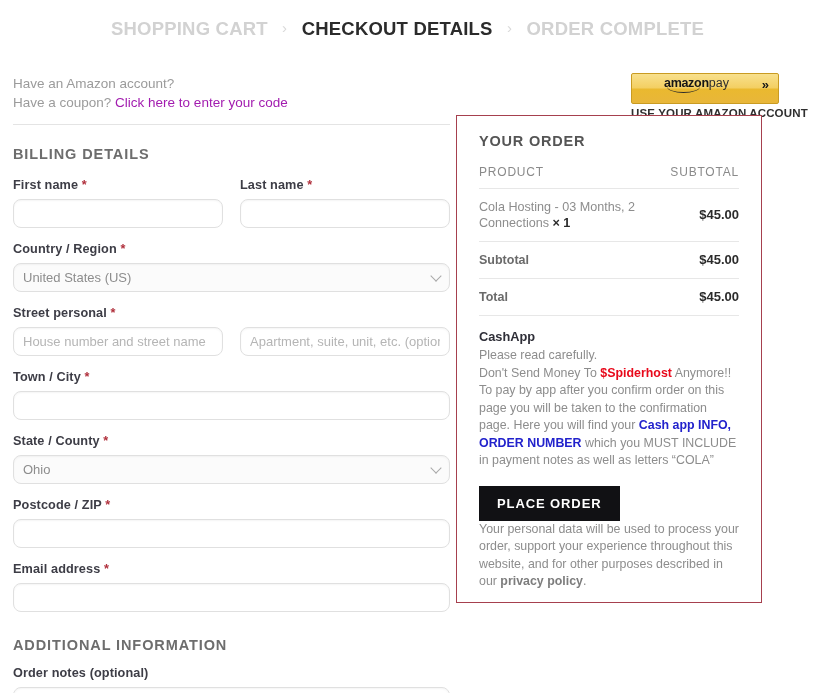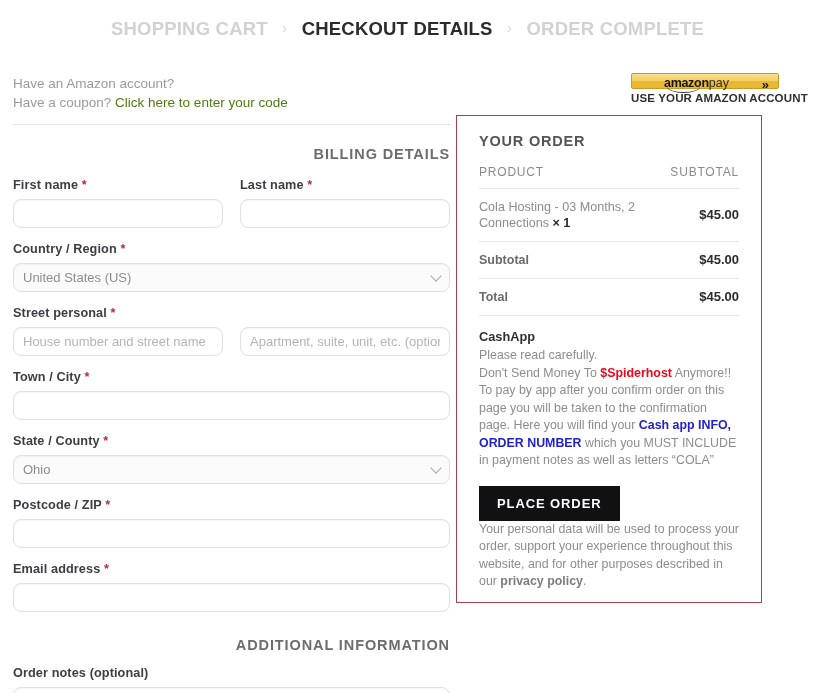--- a/index.html
+++ b/index.html
@@ -31,35 +31,34 @@
     position: relative; top: -2px;
   }
 
   
   .left { position: absolute; left: 13px; top: 74px; width: 437px; }
 
   .acct-line {
     font-size: 13.5px; color: #9b9b9b;
     line-height: 19px;
   }
-  .acct-line a { color: #4d7c0f; text-decoration: none; }
+  .acct-line a { color: #a21caf; text-decoration: none; }
   .coupon-rule {
     margin-top: 12px;
     border-top: 1px solid #e4e4e4;
     width: 437px;
   }
 
   h3.section-title {
     margin: 21px 0 16px 0;
     font-size: 14.5px;
     font-weight: 700;
     color: #6d6d6d;
     letter-spacing: .9px;
     text-transform: uppercase;
-    text-align: right;
   }
 
   .field { margin-bottom: 14px; }
   .flabel {
     display: block;
     font-size: 12.7px;
     font-weight: 700;
     color: #3d3d46;
     margin-bottom: 7px;
     letter-spacing: .1px;
@@ -108,21 +107,21 @@
 
   .row2 { display: flex; gap: 17px; }
   .row2 > * { width: 210px; flex: 0 0 210px; }
 
   
   .amazonbox {
     position: absolute; right: 36px; top: 73px;
     width: 148px; text-align: center;
   }
   .amz-btn {
-    display: block; width: 148px; height: 16px;
+    display: block; width: 148px; height: 31px;
     background: linear-gradient(to bottom, #f8e08d 0%, #f3cf62 48%, #eab92f 52%, #e8b63a 100%);
     border: 1px solid #c99b22;
     border-radius: 2px;
     position: relative;
     cursor: pointer;
   }
   .amz-mark {
     position: absolute; left: 32px; top: 3px;
     font-size: 12.5px; line-height: 13px; color: #161616;
     white-space: nowrap;

